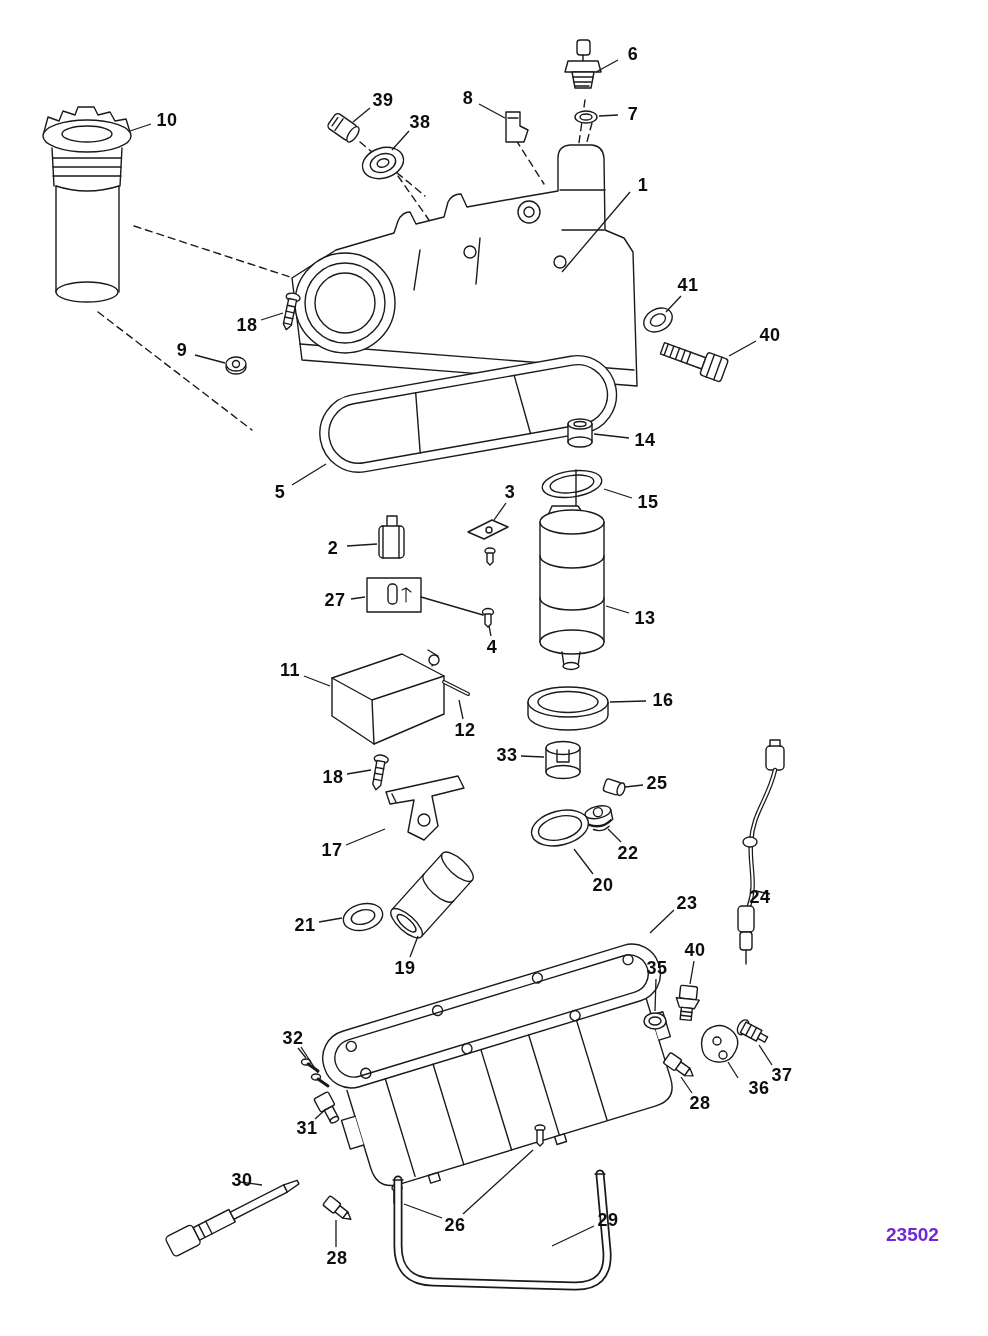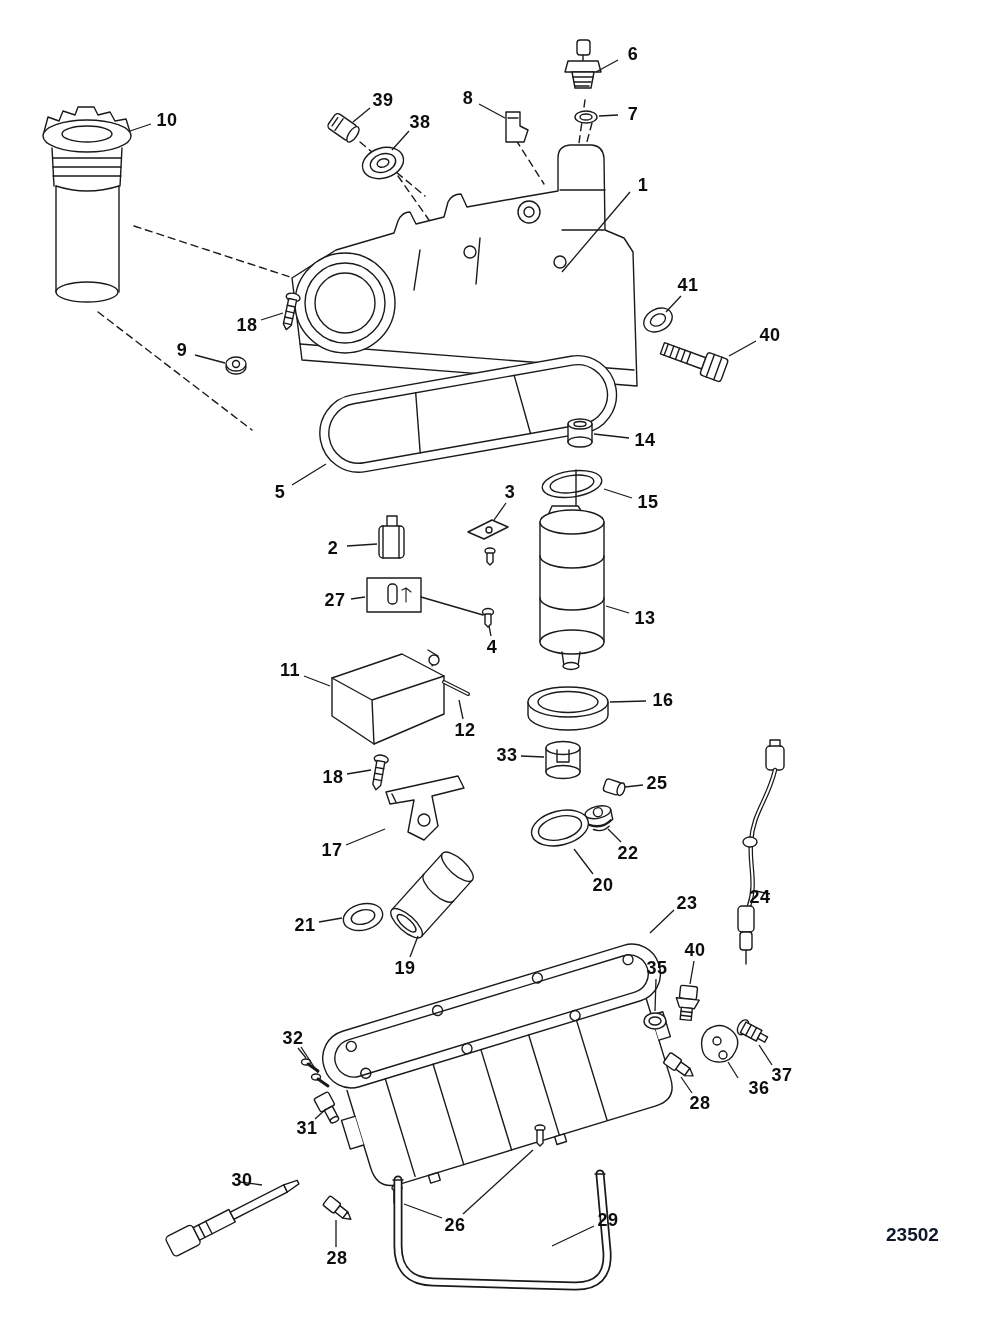--- a/index.html
+++ b/index.html
@@ -1,21 +1,21 @@
 <!DOCTYPE html>
 <html><head>
 <meta charset="utf-8">
 <style>
   *{box-sizing:border-box}
   html,body{margin:0;padding:0;background:#fff}
   .stage{position:relative;width:988px;height:1336px;background:#fff;font-family:"Liberation Sans",sans-serif;overflow:hidden}
   .art,.overlay{position:absolute;left:0;top:0}
   .overlay line{stroke:#1a1a1a;stroke-width:1.3}
   .callout{position:absolute;transform:translate(-50%,-50%);font-size:18px;font-weight:700;color:#0d0d0d;letter-spacing:.4px;user-select:none;white-space:nowrap}
-  .diagram-id{position:absolute;left:886px;top:1224px;font-size:19px;font-weight:700;color:#0f172a}
+  .diagram-id{position:absolute;left:886px;top:1224px;font-size:19px;font-weight:700;color:#6d28d9}
 </style>
 </head>
 <body>
 
 <div class="stage">
 
   <svg class="art" width="988" height="1336" viewBox="0 0 988 1336">
     <g stroke="#1a1a1a" stroke-width="1.4" fill="none" stroke-linecap="round" stroke-linejoin="round">
 
       <g stroke-dasharray="7 5">

